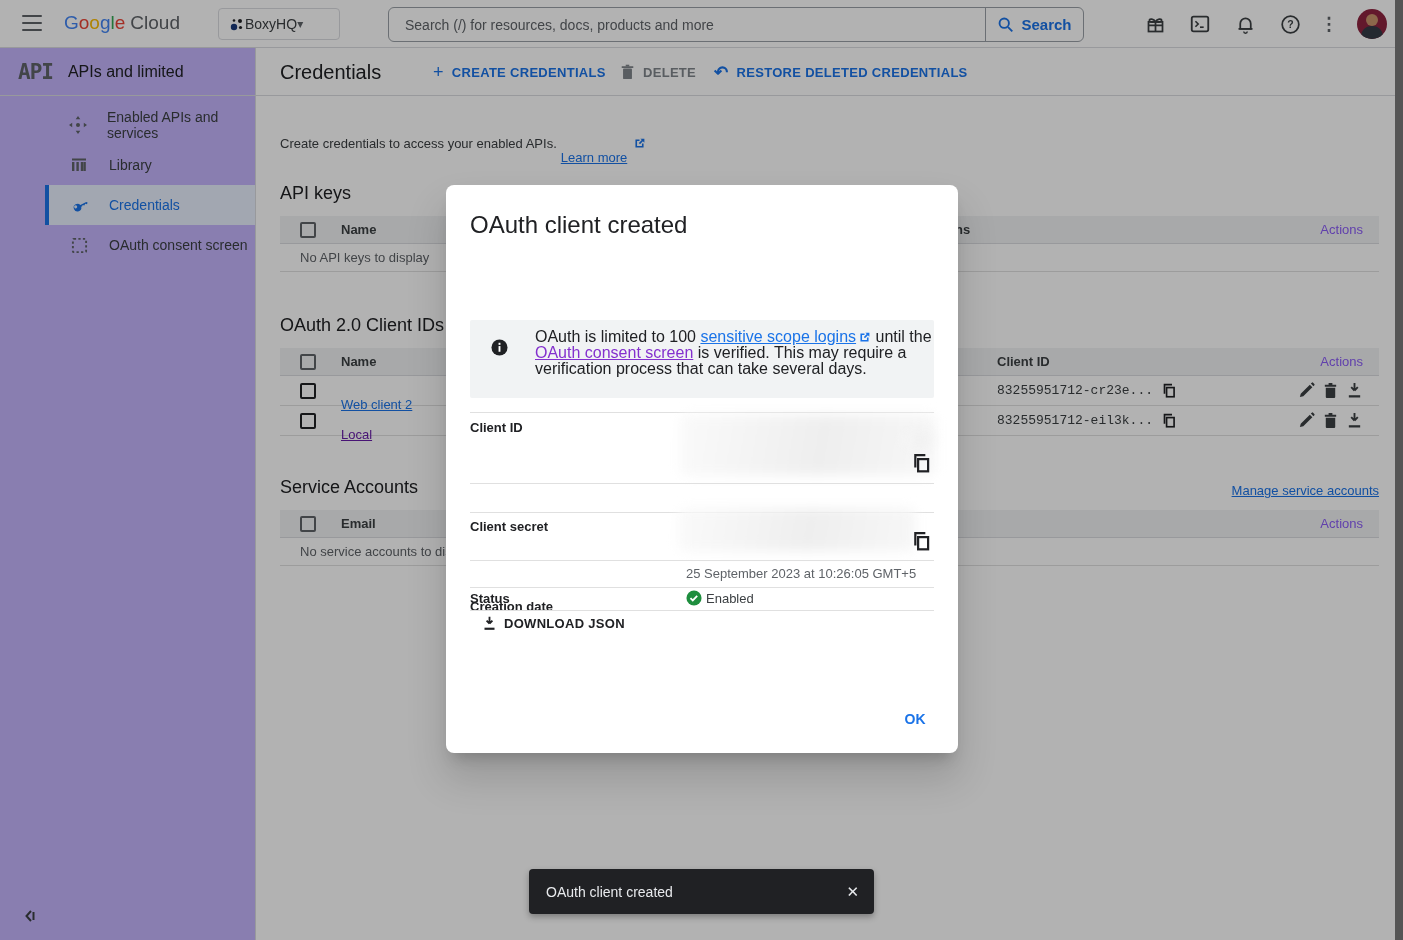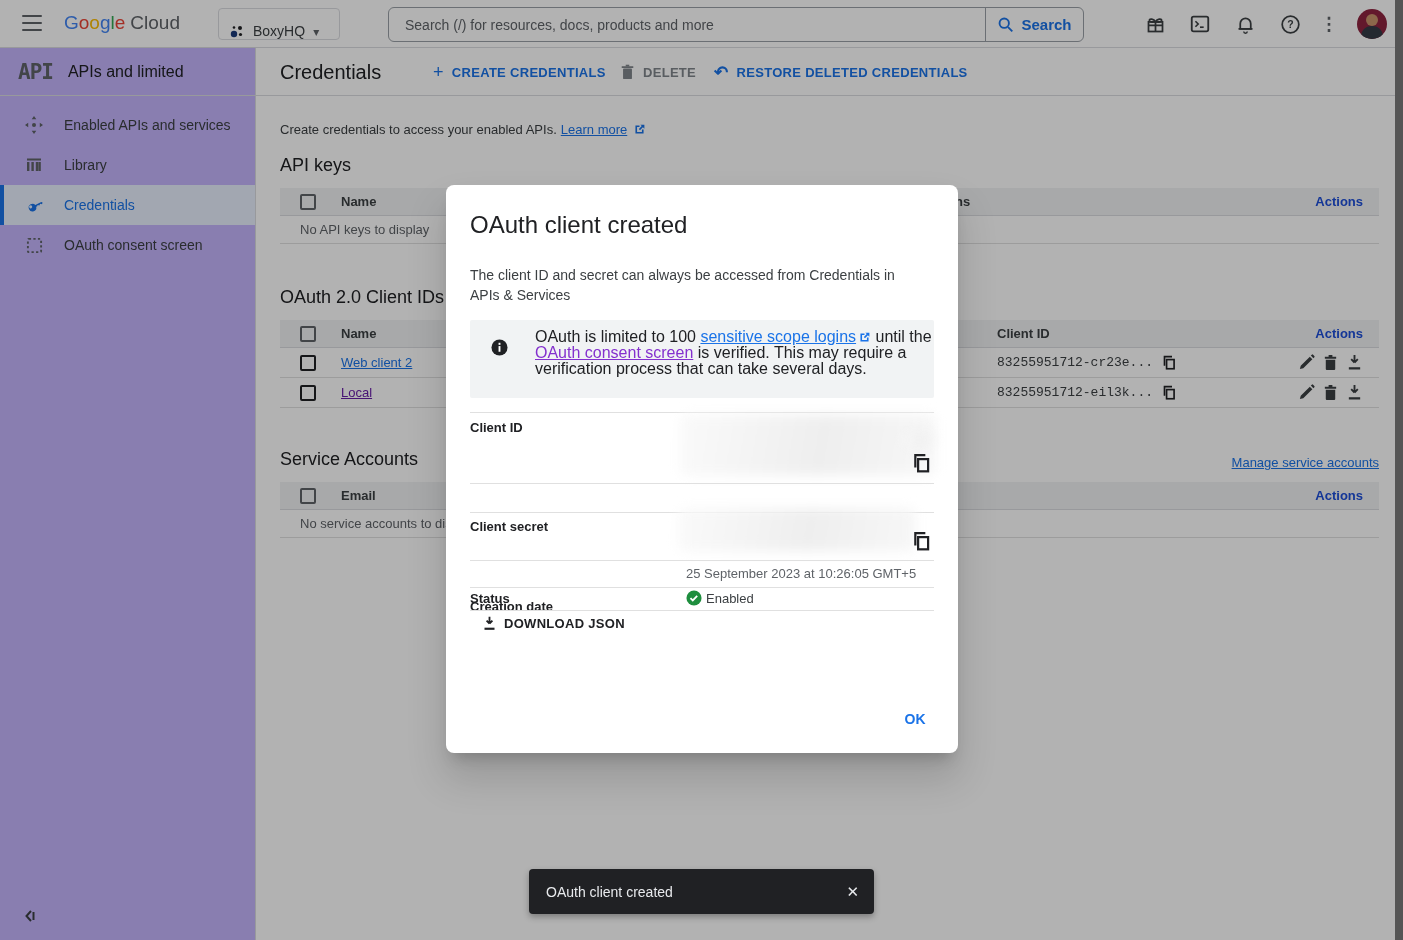--- a/index.html
+++ b/index.html
@@ -7,22 +7,22 @@
   .stage { position:relative; width:1395px; height:940px; background:#fff; overflow:hidden; }
 
   
   .topbar { position:absolute; left:0; top:0; width:1403px; height:48px; background:#fff;
             border-bottom:1px solid #dadce0; z-index:1; }
   .hamburger { position:absolute; left:22px; top:15px; width:20px; height:16px; cursor:pointer; }
   .hamburger span { display:block; height:2px; background:#5f6368; margin-bottom:5px; border-radius:1px; }
   .logo { position:absolute; left:64px; top:12px; font-size:19px; letter-spacing:0; }
   .logo .cloud { color:#5f6368; margin-left:5px; }
   .proj-sel { position:absolute; left:218px; top:8px; height:32px; min-width:122px;
-              border:1px solid #dadce0; border-radius:4px; display:flex; align-items:flex-end;
-              padding:0 10px; gap:8px; cursor:pointer; background:#fff; }
+              border:1px solid #dadce0; border-radius:4px; display:flex; align-items:center;
+              padding:0 10px; gap:0; cursor:pointer; background:#fff; }
   .proj-sel .pname { font-size:14px; color:#3c4043; }
   .proj-sel .chev { font-size:12px; color:#5f6368; }
   .searchwrap { position:absolute; left:388px; top:7px; width:696px; height:35px;
                 border:1px solid #9aa0a6; border-radius:6px; display:flex; align-items:stretch; background:#fff; }
   .searchwrap input { flex:1; border:none; outline:none; background:transparent; padding:0 16px;
                       font-size:14px; color:#3c4043; font-family:"Liberation Sans", sans-serif; }
   .searchwrap input::placeholder { color:#5f6368; }
   .search-btn { width:98px; border-left:1px solid #9aa0a6; display:flex; align-items:center; justify-content:center;
                 gap:7px; cursor:pointer; color:#1a73e8; font-size:15px; font-weight:700; }
   .tb-icons { position:absolute; right:16px; top:0; height:48px; display:flex; align-items:center; gap:23px; }
@@ -31,21 +31,21 @@
   .avatar { width:30px; height:30px; border-radius:50%; background:#8e2440; position:relative; overflow:hidden; cursor:pointer; }
   .avatar .head { position:absolute; left:9px; top:5px; width:12px; height:12px; border-radius:50%; background:#c9956c; }
   .avatar .bodyp { position:absolute; left:4px; top:17px; width:22px; height:14px; border-radius:10px 10px 0 0; background:#343b46; }
 
   
   .sidebar { position:absolute; left:0; top:48px; width:256px; height:892px; background:#c4b5fd;
              border-right:1px solid #dadce0; z-index:1; }
   .sb-head { height:48px; display:flex; align-items:center; padding-left:18px; gap:15px; border-bottom:1px solid #dadce0; }
   .api-glyph { font-family:"DejaVu Sans Mono","Liberation Mono",monospace; font-weight:700; font-size:21px; color:#5f6368; letter-spacing:-1px; }
   .sb-title { font-size:16px; color:#202124; }
-  .sb-items { padding-top:9px; }
+  .sb-items { padding-top:9px;padding-left:45px; }
   .sb-item { position:relative; height:40px; display:flex; align-items:center; cursor:pointer; }
   .sb-item .ic { width:20px; height:20px; margin-left:24px; display:flex; align-items:center; justify-content:center; color:#5f6368; }
   .sb-item .lbl { margin-left:20px; font-size:14px; color:#3c4043; }
   .sb-item.sel { background:#e8f0fe; }
   .sb-item.sel::before { content:""; position:absolute; left:0; top:0; width:4px; height:100%; background:#1a73e8; }
   .sb-item.sel .lbl, .sb-item.sel .ic { color:#1a73e8; }
   .collapse-btn { position:absolute; left:22px; bottom:14px; width:18px; height:18px; cursor:pointer; color:#3c4043; }
 
   
   .main { position:absolute; left:256px; top:48px; width:1147px; height:892px; background:#fff; }
@@ -54,38 +54,38 @@
   .hbtn { position:absolute; top:0; height:48px; display:flex; align-items:center; gap:8px; cursor:pointer;
           font-size:13px; font-weight:700; letter-spacing:.3px; color:#1a73e8; }
   .hbtn.create { left:177px; }
   .hbtn.delete { left:364px; color:#80868b; cursor:default; }
   .hbtn.restore { left:458px; }
   .plus-g { font-size:18px; font-weight:400; }
   .undo-g { font-size:17px; font-weight:700; line-height:1; }
 
   .content { padding:0 24px; }
   .desc { margin-top:26px; font-size:13px; color:#3c4043; display:flex; align-items:center; gap:4px; }
-  a.lnk { color:#1a73e8; text-decoration:underline; cursor:pointer; }
+  a.lnk { color:#1a73e8; text-decoration:underline; cursor:pointer;margin-top:28px; }
   a.lnk.visited { color:#681da8; }
   .ext-ic { display:inline-block; width:13px; height:13px; margin-left:2px; vertical-align:-2px; }
 
   h2.sect { margin-top:18px; font-size:18px; font-weight:400; color:#202124; }
   .sect-row { display:flex; align-items:flex-end; justify-content:space-between; }
   .manage-lnk { font-size:13px; }
 
   .tbl { margin-top:12px; width:1099px; }
   .trow { position:relative; display:flex; align-items:center; border-bottom:1px solid #e0e0e0; font-size:13px; }
   .trow.head { background:#f1f3f4; height:28px; font-weight:700; color:#3c4043; border-bottom:1px solid #dadce0; }
   .trow.data { height:30px; color:#5f6368; }
   .cb { width:16px; height:16px; border:2px solid #202124; border-radius:2px; margin-left:20px; flex:none; cursor:pointer; background:transparent; }
   .cname { margin-left:25px; }
   .abs-col { position:absolute; }
   .col-restr { left:615px; }
   .col-clientid { left:717px; }
-  .col-actions { position:absolute; right:16px; color:#1d4ed8; font-weight:700; }
+  .col-actions { position:absolute; right:16px; color:#8b5cf6; font-weight:400; }
   .empty-txt { margin-left:20px; color:#5f6368; }
   .cid-cell { position:absolute; left:717px; display:flex; align-items:center; gap:9px;
               font-family:"Liberation Mono",monospace; font-size:13px; color:#3c4043; }
   .row-actions { position:absolute; right:16px; display:flex; align-items:center; gap:7px; }
   .act-ic { width:17px; height:17px; cursor:pointer; color:#3c4043; }
   .copy-ic { width:15px; height:15px; cursor:pointer; color:#202124; }
 
   
   .scrim { position:absolute; inset:0; background:rgba(0,0,0,.30); z-index:5; }
   .dialog { position:absolute; left:446px; top:185px; width:512px; height:568px; background:#fff;
@@ -351,21 +351,20 @@
           <span class="empty-txt">No service accounts to display</span>
         </div>
       </div>
     </div>
   </main>
 
   <div class="scrim"></div>
 
   <div class="dialog">
     <div class="dlg-title">OAuth client created</div>
-    <div class="dlg-body">The client ID and secret can always be accessed from Credentials in APIs &amp; Services</div>
 
     <div class="notice">
       <svg class="info-ic" width="17" height="17" viewBox="0 0 18 18">
         <circle cx="9" cy="9" r="8.5" fill="#202124"></circle>
         <rect x="8" y="7.5" width="2" height="6" fill="#fff"></rect>
           <rect x="8" y="4" width="2" height="2.2" fill="#fff"></rect>
       </svg>
       <div class="ntext">
         <span>OAuth is limited to 100 </span><a class="lnk"><span>sensitive scope logins</span></a><svg class="ext-ic" viewBox="0 0 16 16">
             <path d="M3 3h5v2H5v6h6V8h2v5H3z" fill="#1a73e8"></path>

